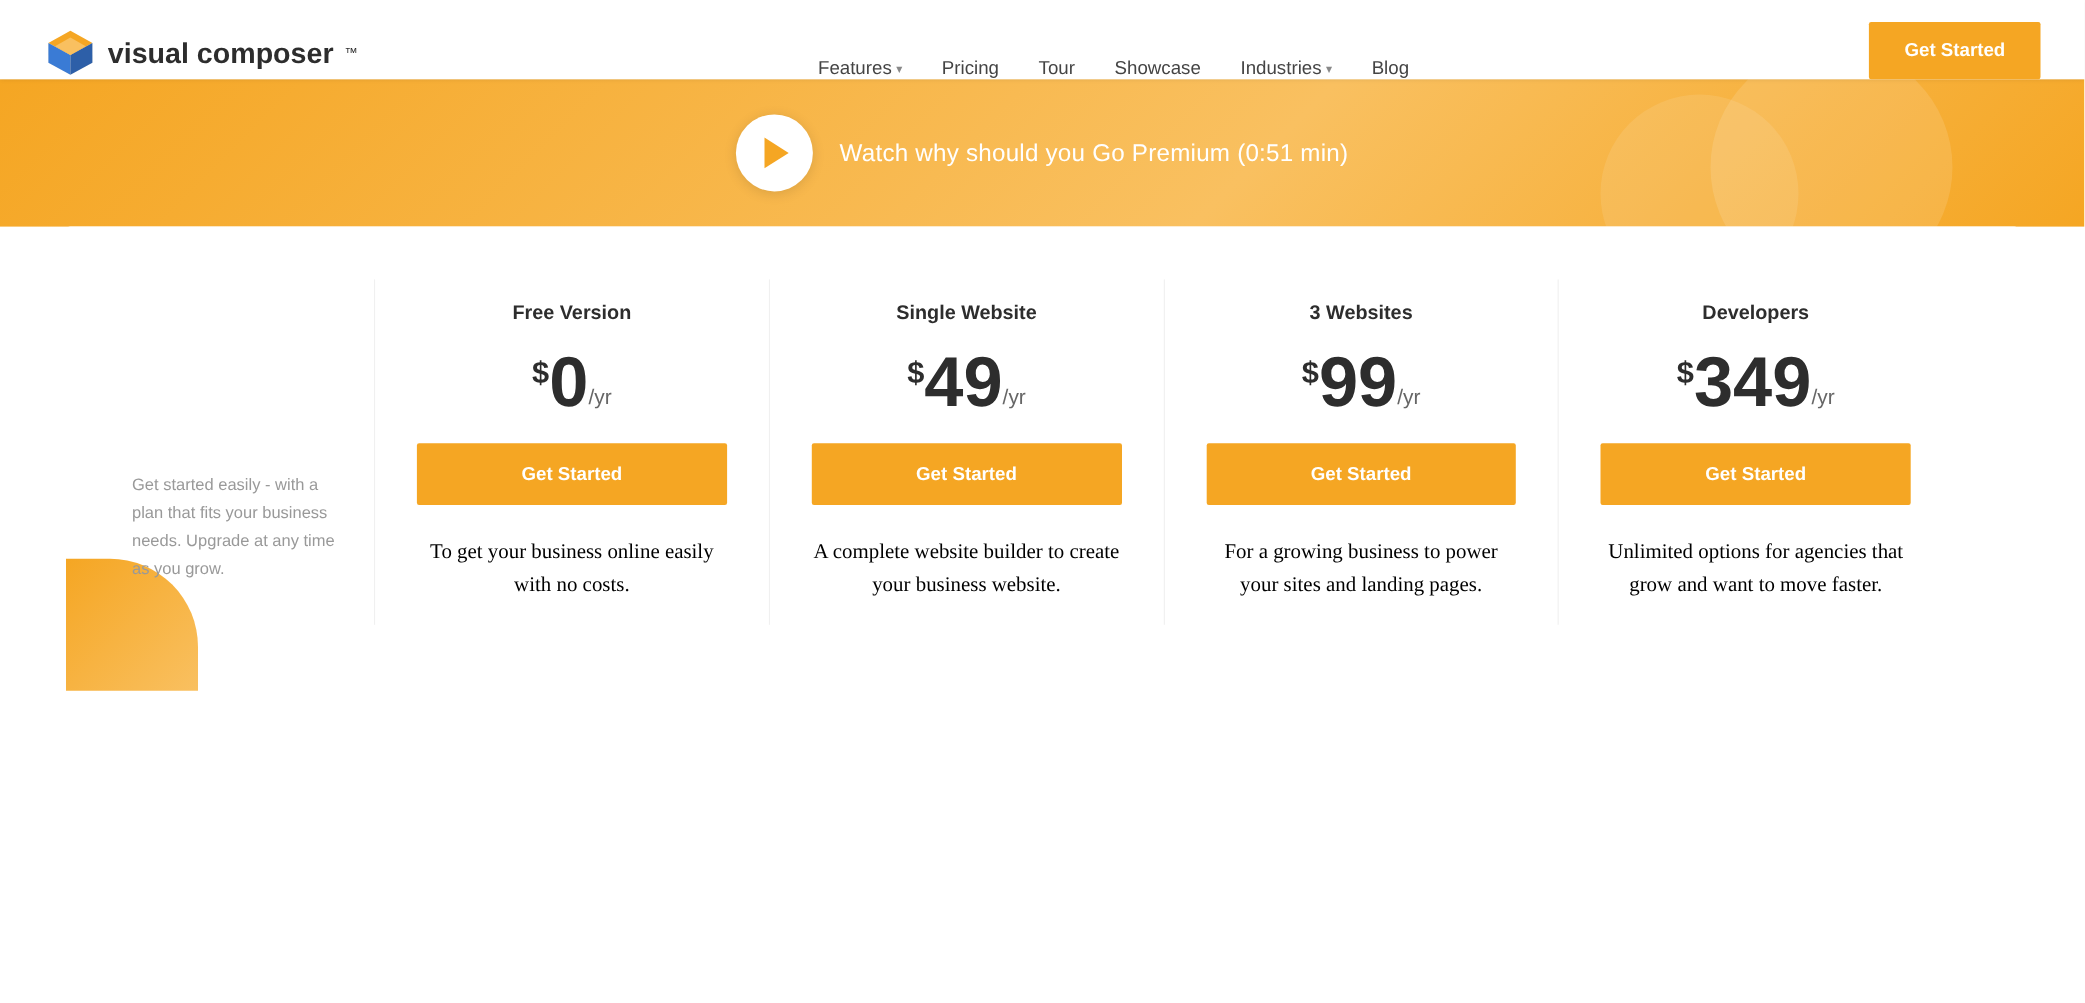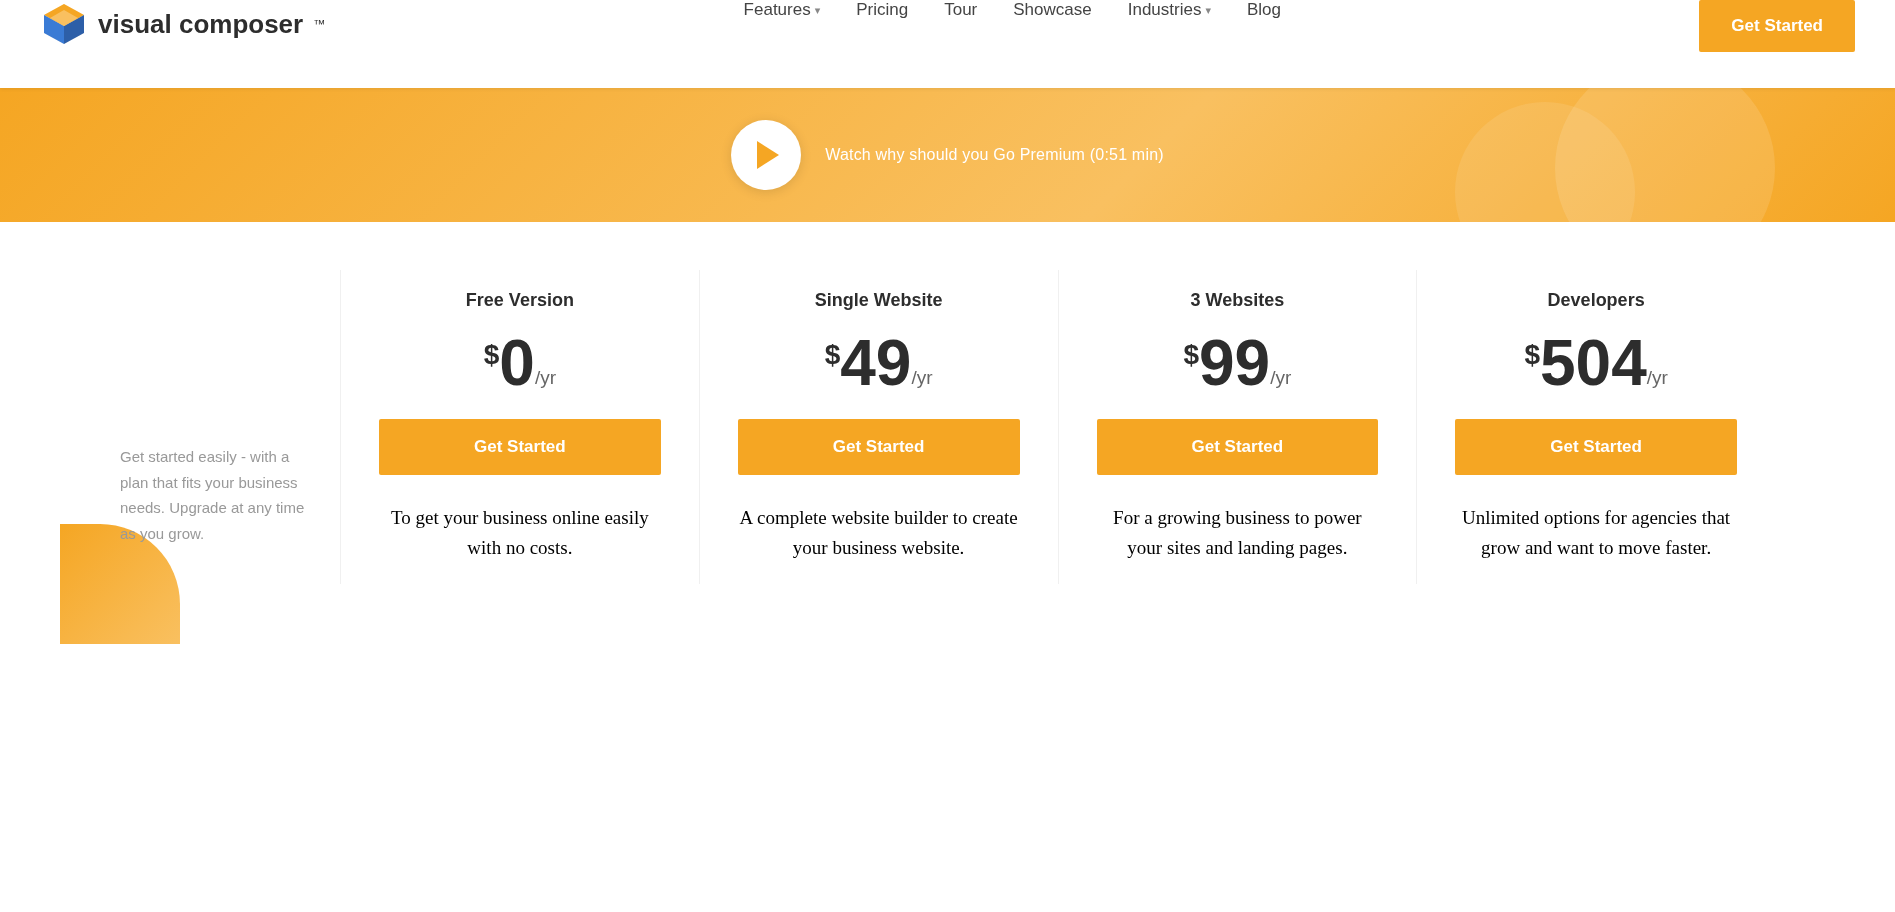--- a/index.html
+++ b/index.html
@@ -1,24 +1,24 @@
 <!DOCTYPE html>
 <html><head>
   <meta charset="utf-8">
   <style>
     * { margin: 0; padding: 0; box-sizing: border-box; }
     body { font-family: 'Segoe UI', Arial, sans-serif; background: #fff; min-width: 1200px; }
 
     
     .header {
       display: flex;
-      align-items: flex-start;
+      align-items: flex-end;
       justify-content: space-between;
       padding: 0 40px;
-      height: 88px;
+      height: 72px;
       background: #fff;
       box-shadow: 0 1px 4px rgba(0,0,0,0.08);
       position: relative;
       z-index: 10;
     }
     .logo-area {
       display: flex;
       align-items: center;
       gap: 10px;
     }
@@ -111,21 +111,21 @@
     }
     .play-triangle {
       width: 0;
       height: 0;
       border-top: 14px solid transparent;
       border-bottom: 14px solid transparent;
       border-left: 22px solid #f5a623;
       margin-left: 4px;
     }
     .hero-text {
-      font-size: 16px;
+      font-size: 22px;
       color: #fff;
       font-weight: 500;
       letter-spacing: 0.2px;
     }
 
     
     .pricing-section {
       background: #fff;
       padding: 48px 60px 60px 60px;
       margin: 0 60px;
@@ -310,21 +310,21 @@
           <span class="price-period">/yr</span>
         </div>
         <button class="plan-btn">Get Started</button>
         <p class="plan-desc">For a growing business to power your sites and landing pages.</p>
       </div>
 
       <div class="plan-col">
         <div class="plan-name">Developers</div>
         <div class="plan-price">
           <span class="price-dollar">$</span>
-          <span class="price-amount">504</span>
+          <span class="price-amount">349</span>
           <span class="price-period">/yr</span>
         </div>
         <button class="plan-btn">Get Started</button>
         <p class="plan-desc">Unlimited options for agencies that grow and want to move faster.</p>
       </div>
 
     </div>
   </div>
 </div>
 

